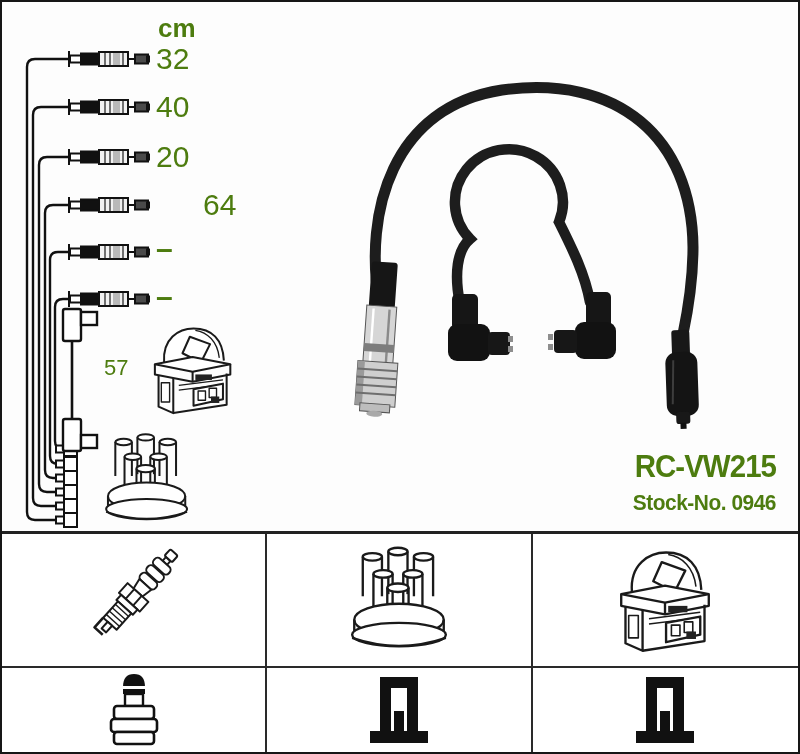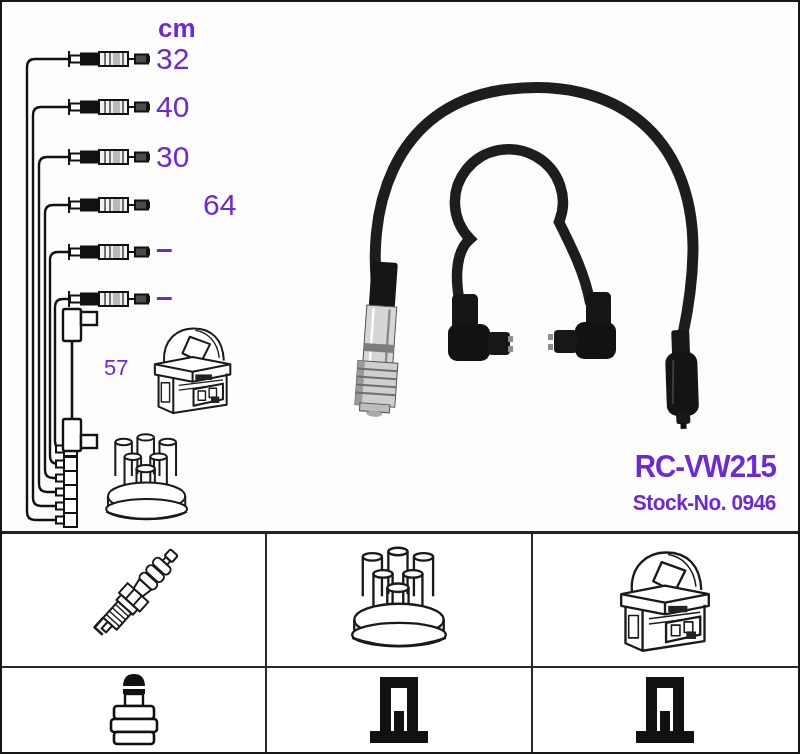--- a/index.html
+++ b/index.html
@@ -1,19 +1,19 @@
 <!DOCTYPE html>
 <html><head>
 <meta charset="utf-8">
 <style>
   html,body{margin:0;padding:0;background:#e9e9e9;}
   .page{
     position:relative;width:796px;height:750px;margin:0 auto;
     background:#fdfdfd;border:2px solid #161616;overflow:hidden;
-    font-family:"Liberation Sans", sans-serif;color:#6d28d9;
+    font-family:"Liberation Sans", sans-serif;color:#4d7c0f;
   }
   .abs{position:absolute;}
   svg{display:block;}
   
   .unit-header{left:156px;top:11px;font-size:26px;font-weight:700;}
   .len{left:154px;width:60px;font-size:30px;line-height:1;font-weight:400;letter-spacing:0;}
   .len-0{top:42px;} .len-1{top:90px;} .len-2{top:140px;}
   .len-3{top:188px;margin-left:47px;} .len-4{top:232px;font-weight:700;} .len-5{top:280px;font-weight:700;}
   .coil-len{left:102px;top:353px;font-size:22px;}
   .part-no{right:22px;top:447px;width:300px;text-align:right;
@@ -224,21 +224,21 @@
       <rect x="573" y="320" width="41" height="37" rx="9" fill="#121212"></rect>
       <rect x="552" y="328" width="23" height="23" rx="4" fill="#171717"></rect>
       <rect x="546" y="332" width="5" height="6" fill="#8e8e8e"></rect>
       <rect x="546" y="342" width="5" height="6" fill="#8e8e8e"></rect>
     </g>
   </svg>
 
   <div class="abs unit-header">cm</div>
   <div class="abs len len-0">32</div>
   <div class="abs len len-1">40</div>
-  <div class="abs len len-2">30</div>
+  <div class="abs len len-2">20</div>
   <div class="abs len len-3">64</div>
   <div class="abs len len-4">–</div>
   <div class="abs len len-5">–</div>
   <div class="abs coil-len">57</div>
 
   <div class="abs part-no">RC-VW215</div>
   <div class="abs stock-no">Stock-No. 0946</div>
 
   <div class="grid">
     <div class="cell">

